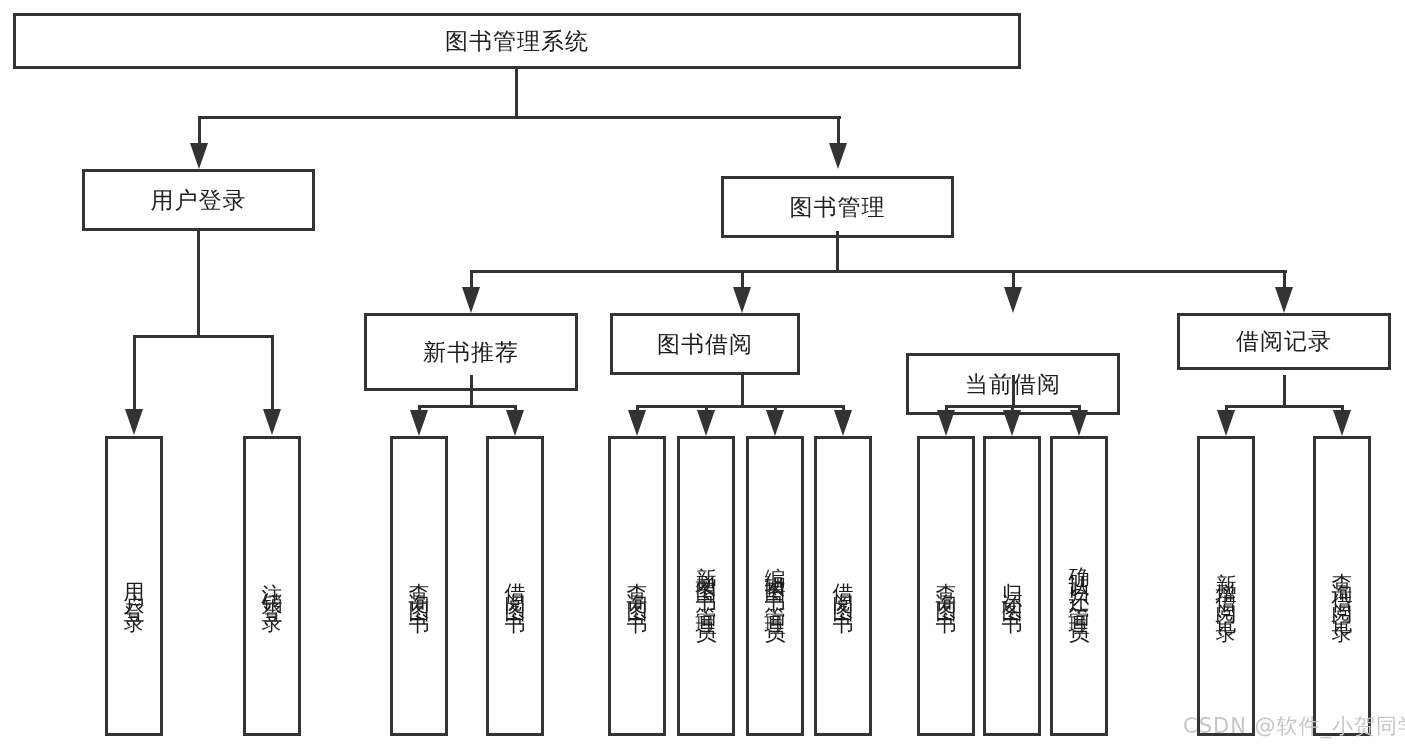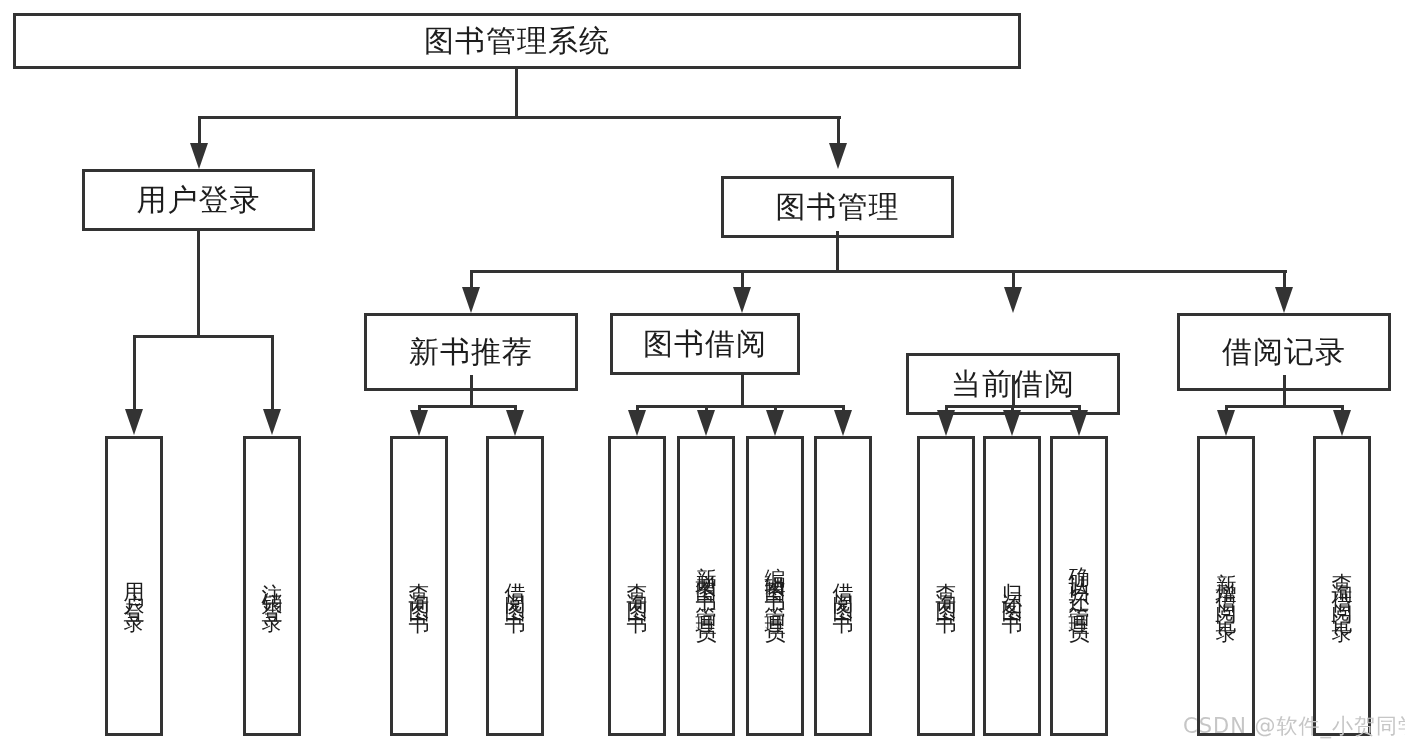--- a/index.html
+++ b/index.html
@@ -10,21 +10,21 @@
   }
   html,body{margin:0;padding:0;background:var(--bg);}
   .stage{
     position:relative;width:1405px;height:747px;background:var(--bg);
     font-family:"DejaVu Sans","Liberation Sans",sans-serif;
     color:var(--text);overflow:hidden;
   }
   .nbox{
     position:absolute;box-sizing:border-box;border:3px solid var(--line);
     background:var(--bg);display:flex;align-items:center;justify-content:center;
-    font-size:30px;letter-spacing:1px;color:var(--text);white-space:nowrap;
+    font-size:23px;letter-spacing:1px;color:var(--text);white-space:nowrap;
   }
   .vbox{
     position:absolute;box-sizing:border-box;border:3px solid var(--line);
     background:var(--bg);display:flex;align-items:center;justify-content:center;
     writing-mode:vertical-rl;text-orientation:mixed;
     font-size:21px;letter-spacing:10px;color:var(--text);
   }
   .hline{position:absolute;height:3px;background:var(--line);}
   .vline{position:absolute;width:3px;background:var(--line);}
   .arrow{position:absolute;width:18px;display:flex;flex-direction:column;align-items:center;}
@@ -79,21 +79,21 @@
       <i class="head"></i>
     </div>
   <div class="arrow" style="left:1275px;top:273px;height:40px;">
       <i class="shaft"></i>
       <i class="head"></i>
     </div>
 
   <div class="nbox" style="left:364px;top:313px;width:214px;height:78px;">新书推荐</div>
   <div class="nbox" style="left:610px;top:313px;width:190px;height:62px;">图书借阅</div>
   <div class="nbox" style="left:906px;top:313px;width:214px;height:62px;margin-top:40px;">当前借阅</div>
-  <div class="nbox" style="left:1177px;top:313px;width:214px;height:78px;">借阅记录</div>
+  <div class="nbox" style="left:1177px;top:313px;width:214px;height:57px;">借阅记录</div>
 
   <div class="vline" style="left:470px;top:375px;height:33px;"></div>
   <div class="hline" style="left:418px;top:405px;width:99px;"></div>
   <div class="arrow" style="left:410px;top:408px;height:28px;">
       <i class="shaft"></i>
       <i class="head"></i>
     </div>
   <div class="arrow" style="left:506px;top:408px;height:28px;">
       <i class="shaft"></i>
       <i class="head"></i>

